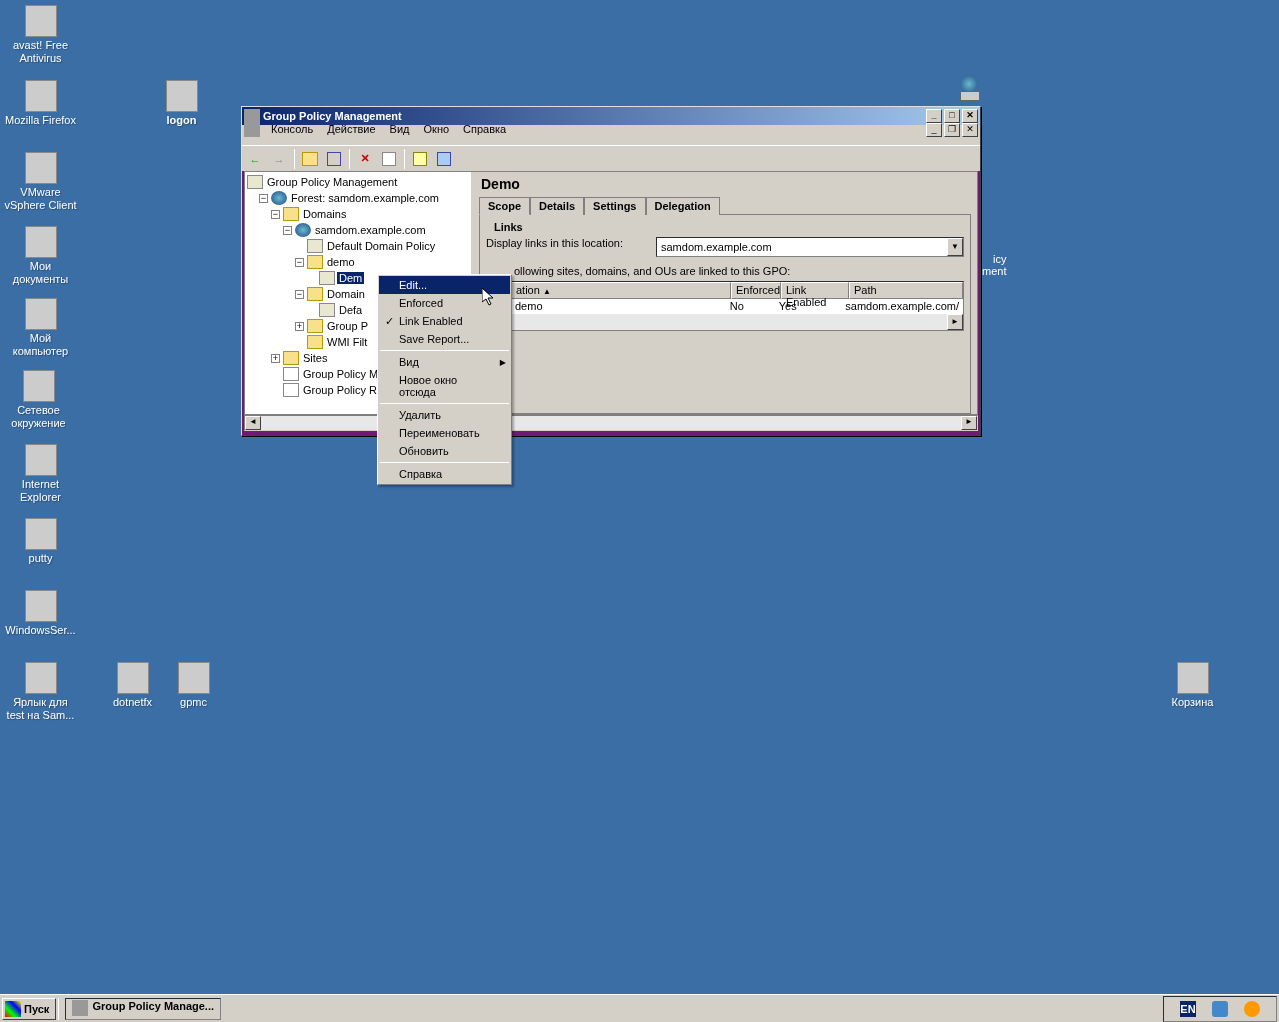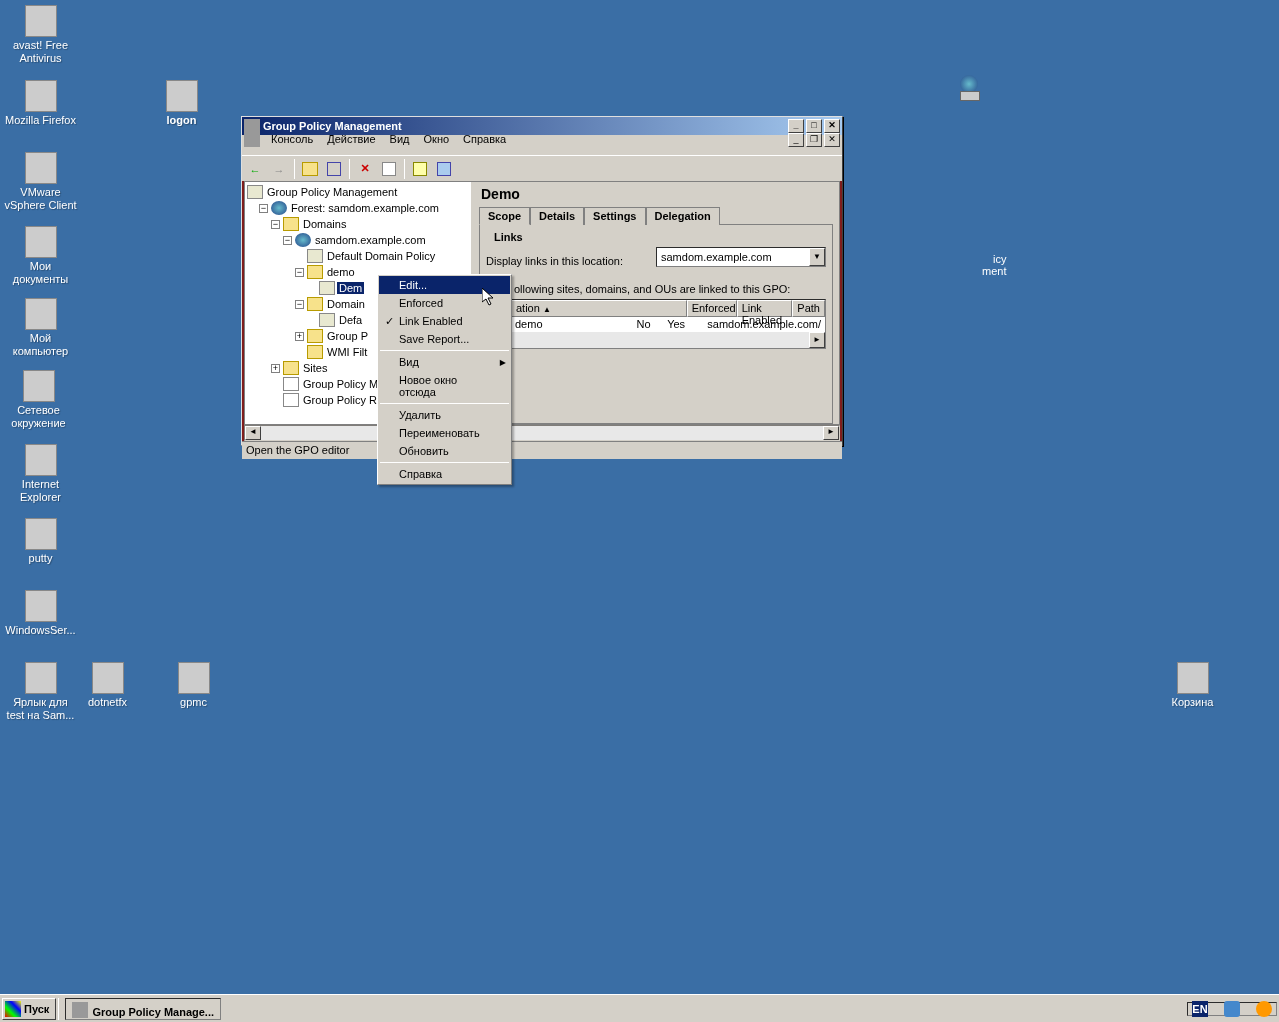--- a/index.html
+++ b/index.html
@@ -4,21 +4,21 @@
 <style>
 * { box-sizing: border-box; margin: 0; padding: 0; font-family: Tahoma, sans-serif; font-size: 11px; }
 body { background: #3a6ea5; width: 1279px; height: 1022px; overflow: hidden; position: relative; }
 
 
 .desktop-icon { position: absolute; width: 75px; text-align: center; color: white; cursor: pointer; }
 .desktop-icon .ico { width: 32px; height: 32px; margin: 0 auto 2px; background: #ccc; border: 1px solid #888; }
 .desktop-icon .lbl { font-size: 11px; text-shadow: 1px 1px 1px rgba(0,0,0,0.3); line-height: 13px; }
 
 
-.window { position: absolute; left: 241px; top: 116px; width: 602px; height: 330px; background: #7f1d1d; border: 1px solid #404040; border-top-color: #dfdfdf; border-left-color: #dfdfdf; box-shadow: 1px 1px 0 #000; }
+.window { position: absolute; left: 241px; top: 106px; width: 740px; height: 330px; background: #701a75; border: 1px solid #404040; border-top-color: #dfdfdf; border-left-color: #dfdfdf; box-shadow: 1px 1px 0 #000; }
 .titlebar { background: linear-gradient(to right, #0a246a, #a6caf0); height: 18px; display: flex; align-items: center; padding: 0 2px; color: white; font-weight: bold; }
 .titlebar .ticon { width: 16px; height: 14px; background: #999; margin-right: 3px; }
 .titlebar .title { flex: 1; }
 .titlebar .btns { display: flex; gap: 2px; }
 .titlebar .wbtn { width: 16px; height: 14px; background: #d4d0c8; border: 1px solid #fff; border-right-color: #404040; border-bottom-color: #404040; font-size: 9px; text-align: center; line-height: 11px; color: #000; font-family: Marlett, sans-serif; cursor: pointer; }
 
 .menubar { background: #d4d0c8; height: 20px; display: flex; align-items: flex-end; padding: 8px 2px; }
 .menubar .mico { width: 16px; height: 16px; background: #999; margin-right: 4px; }
 .menubar .mitem { padding: 2px 7px; cursor: pointer; }
 .menubar .spacer { flex: 1; }
@@ -37,21 +37,21 @@
 .tree-node .nlbl.sel { background: #0a246a; color: white; }
 .ind1 { padding-left: 12px; } .ind2 { padding-left: 24px; } .ind3 { padding-left: 36px; } .ind4 { padding-left: 48px; } .ind5 { padding-left: 60px; }
 
 .right-pane { flex: 1; background: #d4d0c8; padding: 0; overflow:hidden; }
 .right-header { font-size: 14px; font-weight: bold; padding: 4px 8px; background: #d4d0c8; }
 .tabs { display: flex; padding: 0 6px; font-weight: bold; }
 .tab { background: #d4d0c8; border: 1px solid #808080; border-bottom: none; padding: 2px 8px; margin-right: 0px; cursor: pointer; position: relative; top: 1px; }
 .tab.active { background: #d4d0c8; border-bottom: 1px solid #d4d0c8; z-index: 2; }
 .tab-content { border: 1px solid #808080; margin: 0 6px 6px; padding: 6px; background: #d4d0c8; height: 200px; }
 .section-title { font-weight: bold; margin-bottom: 4px; margin-left: 8px; }
-.lbl-row { display: flex; align-items: flex-end; margin-bottom: 16px; }
+.lbl-row { display: flex; align-items: flex-start; margin-bottom: 8px; }
 .lbl-row .lbl { width: 170px; }
 .combo { flex:1; background: #fff; border: 1px inset #808080; height: 20px; display:flex; align-items:center; padding: 0 4px; position:relative; }
 .combo .dd { position:absolute; right:0; top:0; width:16px; height:18px; background:#d4d0c8; border:1px solid #fff; border-right-color:#404040; border-bottom-color:#404040; text-align:center; font-size:8px; line-height:16px; }
 
 .grid { border: 1px inset #808080; background: #fff; height: 50px; margin-top:4px; position:relative; overflow:hidden; }
 .grid-header { display: flex; background: #d4d0c8; height: 17px; }
 .grid-header .gh { border: 1px solid #fff; border-right-color:#808080; border-bottom-color:#808080; padding: 1px 4px; font-size:11px; }
 .grid-row { display: flex; height: 16px; }
 .grid-row .gc { padding: 1px 4px; font-size: 11px; }
 .grid-scroll { position:absolute; bottom:0; left:0; right:0; height:16px; background:#d4d0c8; display:flex; }
@@ -69,23 +69,23 @@
 .ctx-item.hassub::after { content: '▶'; position:absolute; right:4px; font-size:8px; top:5px; }
 .ctx-sep { height: 1px; background: #808080; border-bottom: 1px solid #fff; margin: 2px 1px; }
 .ctx-check::before { content:'✓'; position:absolute; left:6px; }
 
 .cursor { position: absolute; left: 482px; top: 288px; z-index: 200; pointer-events: none; }
 
 
 .taskbar { position: absolute; bottom: 0; left: 0; right: 0; height: 28px; background: #d4d0c8; border-top: 1px solid #fff; display: flex; align-items: center; padding: 2px; }
 .start-btn { height: 22px; padding: 0 6px 0 2px; background: #d4d0c8; border: 1px solid #fff; border-right-color:#404040; border-bottom-color:#404040; display:flex; align-items:center; font-weight:bold; cursor:pointer; gap:3px; }
 .start-btn .flag { width:16px; height:16px; background: linear-gradient(45deg,#f00,#0f0,#00f,#ff0); }
-.task-btn { height: 22px; padding: 1px 6px; margin-left: 4px; background: #d4d0c8; border: 1px inset #808080; display:flex; align-items:flex-end; gap:4px; min-width:150px; cursor:pointer; }
+.task-btn { height: 22px; padding: 1px 6px; margin-left: 4px; background: #d4d0c8; border: 1px inset #808080; display:flex; align-items:flex-start; gap:4px; min-width:150px; cursor:pointer; }
 .task-btn .tico { width:16px; height:16px; background:#999; }
-.tray { margin-left: auto; height: 14px; border: 1px inset #808080; display:flex; align-items:center; padding: 0 4px; gap:16px; }
+.tray { margin-left: auto; height: 26px; border: 1px inset #808080; display:flex; align-items:center; padding: 0 16px; gap:16px; }
 .tray .tico { width:16px; height:16px; }
 
 
 .ico-folder { background: #f7e28b !important; border:1px solid #b89b00; }
 .ico-globe { background: radial-gradient(#6bc,#248); border-radius:50%; }
 .ico-doc { background:#fff; border:1px solid #888; }
 .ico-gpo { background:#e8e8d0; border:1px solid #888; }
 </style>
 </head>
 <body>
@@ -124,21 +124,21 @@
       <div class="lbl">putty</div>
     </div>
     <div class="desktop-icon" style="left: 3px; top: 590px;">
       <div class="ico"></div>
       <div class="lbl">WindowsSer...</div>
     </div>
     <div class="desktop-icon" style="left: 3px; top: 662px;">
       <div class="ico"></div>
       <div class="lbl">Ярлык для test на Sam...</div>
     </div>
-    <div class="desktop-icon" style="left: 70px; top: 662px;">
+    <div class="desktop-icon" style="left: 95px; top: 662px;">
       <div class="ico"></div>
       <div class="lbl">dotnetfx</div>
     </div>
     <div class="desktop-icon" style="left: 156px; top: 662px;">
       <div class="ico"></div>
       <div class="lbl">gpmc</div>
     </div>
     <div class="desktop-icon" style="left: 144px; top: 80px; font-weight: bold;">
       <div class="ico"></div>
       <div class="lbl">logon</div>
@@ -315,21 +315,20 @@
         <div class="security-section">
         </div>
       </div>
     </div>
   </div>
   <div style="height:16px;background:#d4d0c8;display:flex;margin:0 2px;border:1px inset #d4d0c8;">
     <div style="width:16px;height:14px;background:#d4d0c8;border:1px solid #fff;border-right-color:#404040;border-bottom-color:#404040;font-size:8px;text-align:center">◄</div>
     <div style="flex:1;background:#e8e8e8"></div>
     <div style="width:16px;height:14px;background:#d4d0c8;border:1px solid #fff;border-right-color:#404040;border-bottom-color:#404040;font-size:8px;text-align:center">►</div>
   </div>
-  <div class="statusbar">Open the GPO editor</div>
 </div>
 
 <div class="ctxmenu">
   <div class="ctx-item hl">Edit...</div>
   <div class="ctx-item">Enforced</div>
   <div class="ctx-item ctx-check">Link Enabled</div>
   <div class="ctx-item">Save Report...</div>
   <div class="ctx-sep"></div>
   <div class="ctx-item hassub">Вид</div>
   <div class="ctx-item">Новое окно отсюда</div>

